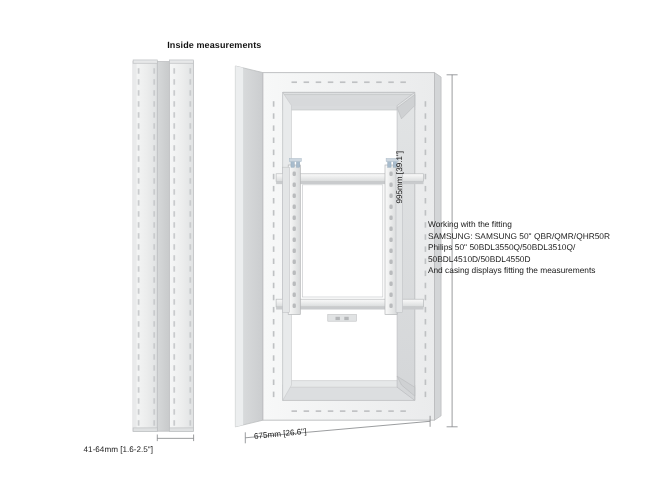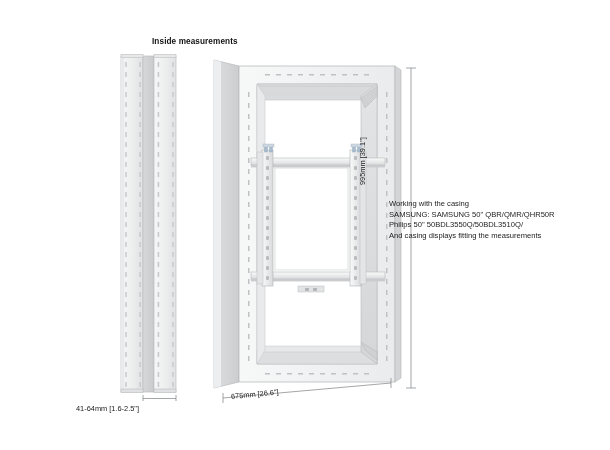--- a/index.html
+++ b/index.html
@@ -469,20 +469,21 @@
     </g>
   </svg>
 
   <div id="dim-right-label">995mm [39.1"]</div>
 
   <div class="dim-label-h" id="dim-bottom-label">675mm [26.6"]</div>
 
   <div class="dim-label-h" id="dim-left-label">41-64mm [1.6-2.5"]</div>
 
   <div class="spec-block">
-    <span class="spec-line">Working with the casing</span>
+    <span class="spec-line">Working with the fitting</span>
     <span class="spec-line">SAMSUNG: SAMSUNG 50" QBR/QMR/QHR50R</span>
     <span class="spec-line">Philips 50" 50BDL3550Q/50BDL3510Q/</span>
+    <span class="spec-line">50BDL4510D/50BDL4550D</span>
     <span class="spec-gap"></span>
     <span class="spec-line">And casing displays fitting the measurements</span>
   </div>
 
 </div>
 
 </body></html>

